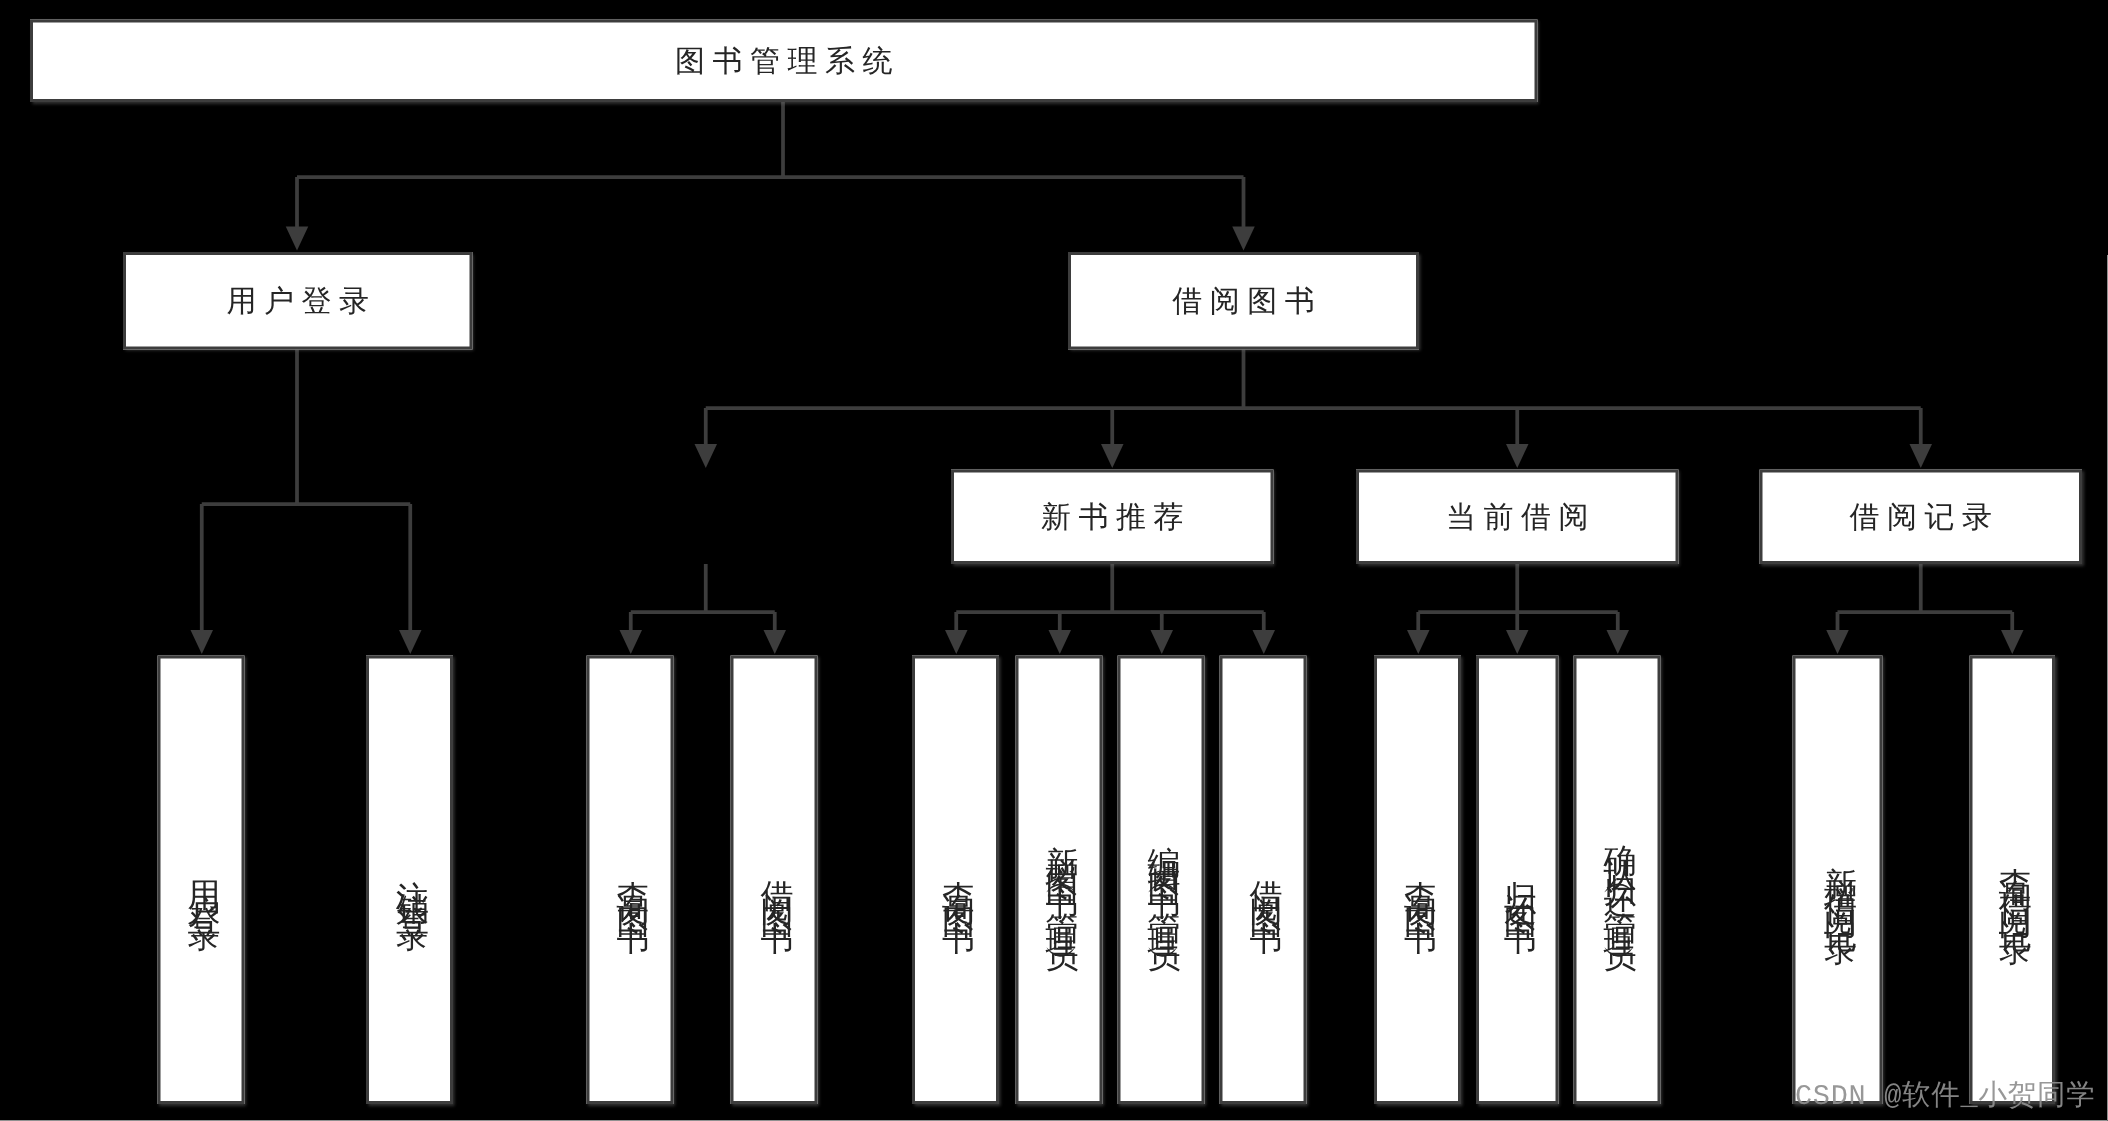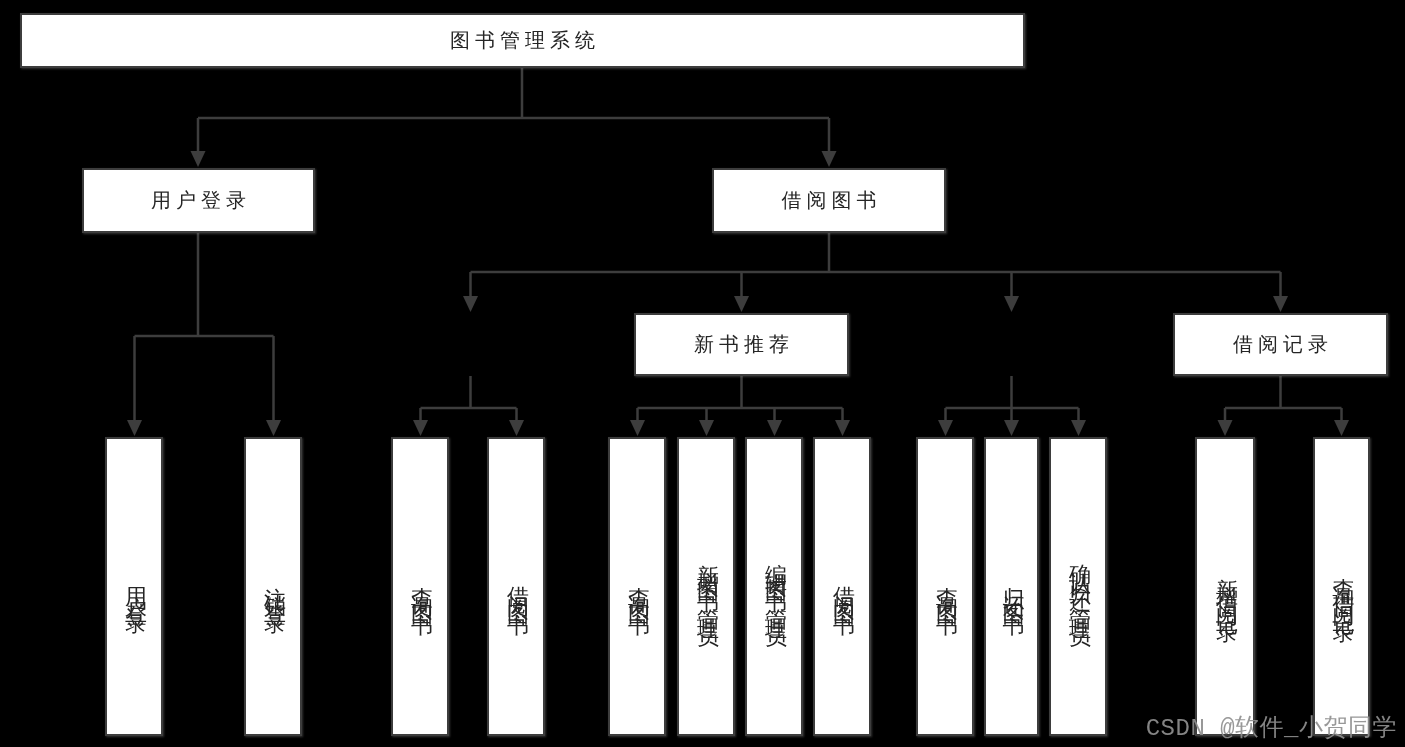--- a/index.html
+++ b/index.html
@@ -14,21 +14,21 @@
     box-shadow:1px 1px 2px rgba(110,110,110,0.45);
   }
   .hlabel{font-size:20px;letter-spacing:5px;padding-left:5px;white-space:nowrap;}
   .vbox{width:58px;top:437px;height:299px;}
   .vlabel{
     writing-mode:vertical-rl;text-orientation:mixed;
     font-size:22px;letter-spacing:9px;line-height:1;white-space:nowrap;
   }
   .watermark{
     position:absolute;right:8px;bottom:4px;z-index:5;
-    font-size:24px;letter-spacing:0.5px;color:rgba(143,143,143,0.92);white-space:nowrap;
+    font-size:19px;letter-spacing:0.5px;color:rgba(143,143,143,0.92);white-space:nowrap;
   }
 </style>
 </head>
 <body>
 
 <div class="canvas">
 
   <svg class="wires" width="1405" height="747" viewBox="0 0 1405 747">
     <g stroke="#3d3d3d" stroke-width="2.5" fill="none">
 
@@ -76,20 +76,23 @@
   <div class="box" style="left:82px;top:168px;width:233px;height:65px;">
     <span class="hlabel">用户登录</span>
   </div>
   <div class="box" style="left:712px;top:168px;width:234px;height:65px;">
     <span class="hlabel">借阅图书</span>
   </div>
 
   <div class="box" style="left:634px;top:313px;width:215px;height:63px;">
     <span class="hlabel">新书推荐</span>
   </div>
+  <div class="box" style="left:904px;top:313px;width:215px;height:63px;">
+    <span class="hlabel">当前借阅</span>
+  </div>
   <div class="box" style="left:1173px;top:313px;width:215px;height:63px;">
     <span class="hlabel">借阅记录</span>
   </div>
 
   <div class="box vbox" style="left:105px;">
     <span class="vlabel">用户登录</span>
   </div>
   <div class="box vbox" style="left:244px;">
     <span class="vlabel">注销登录</span>
   </div>

